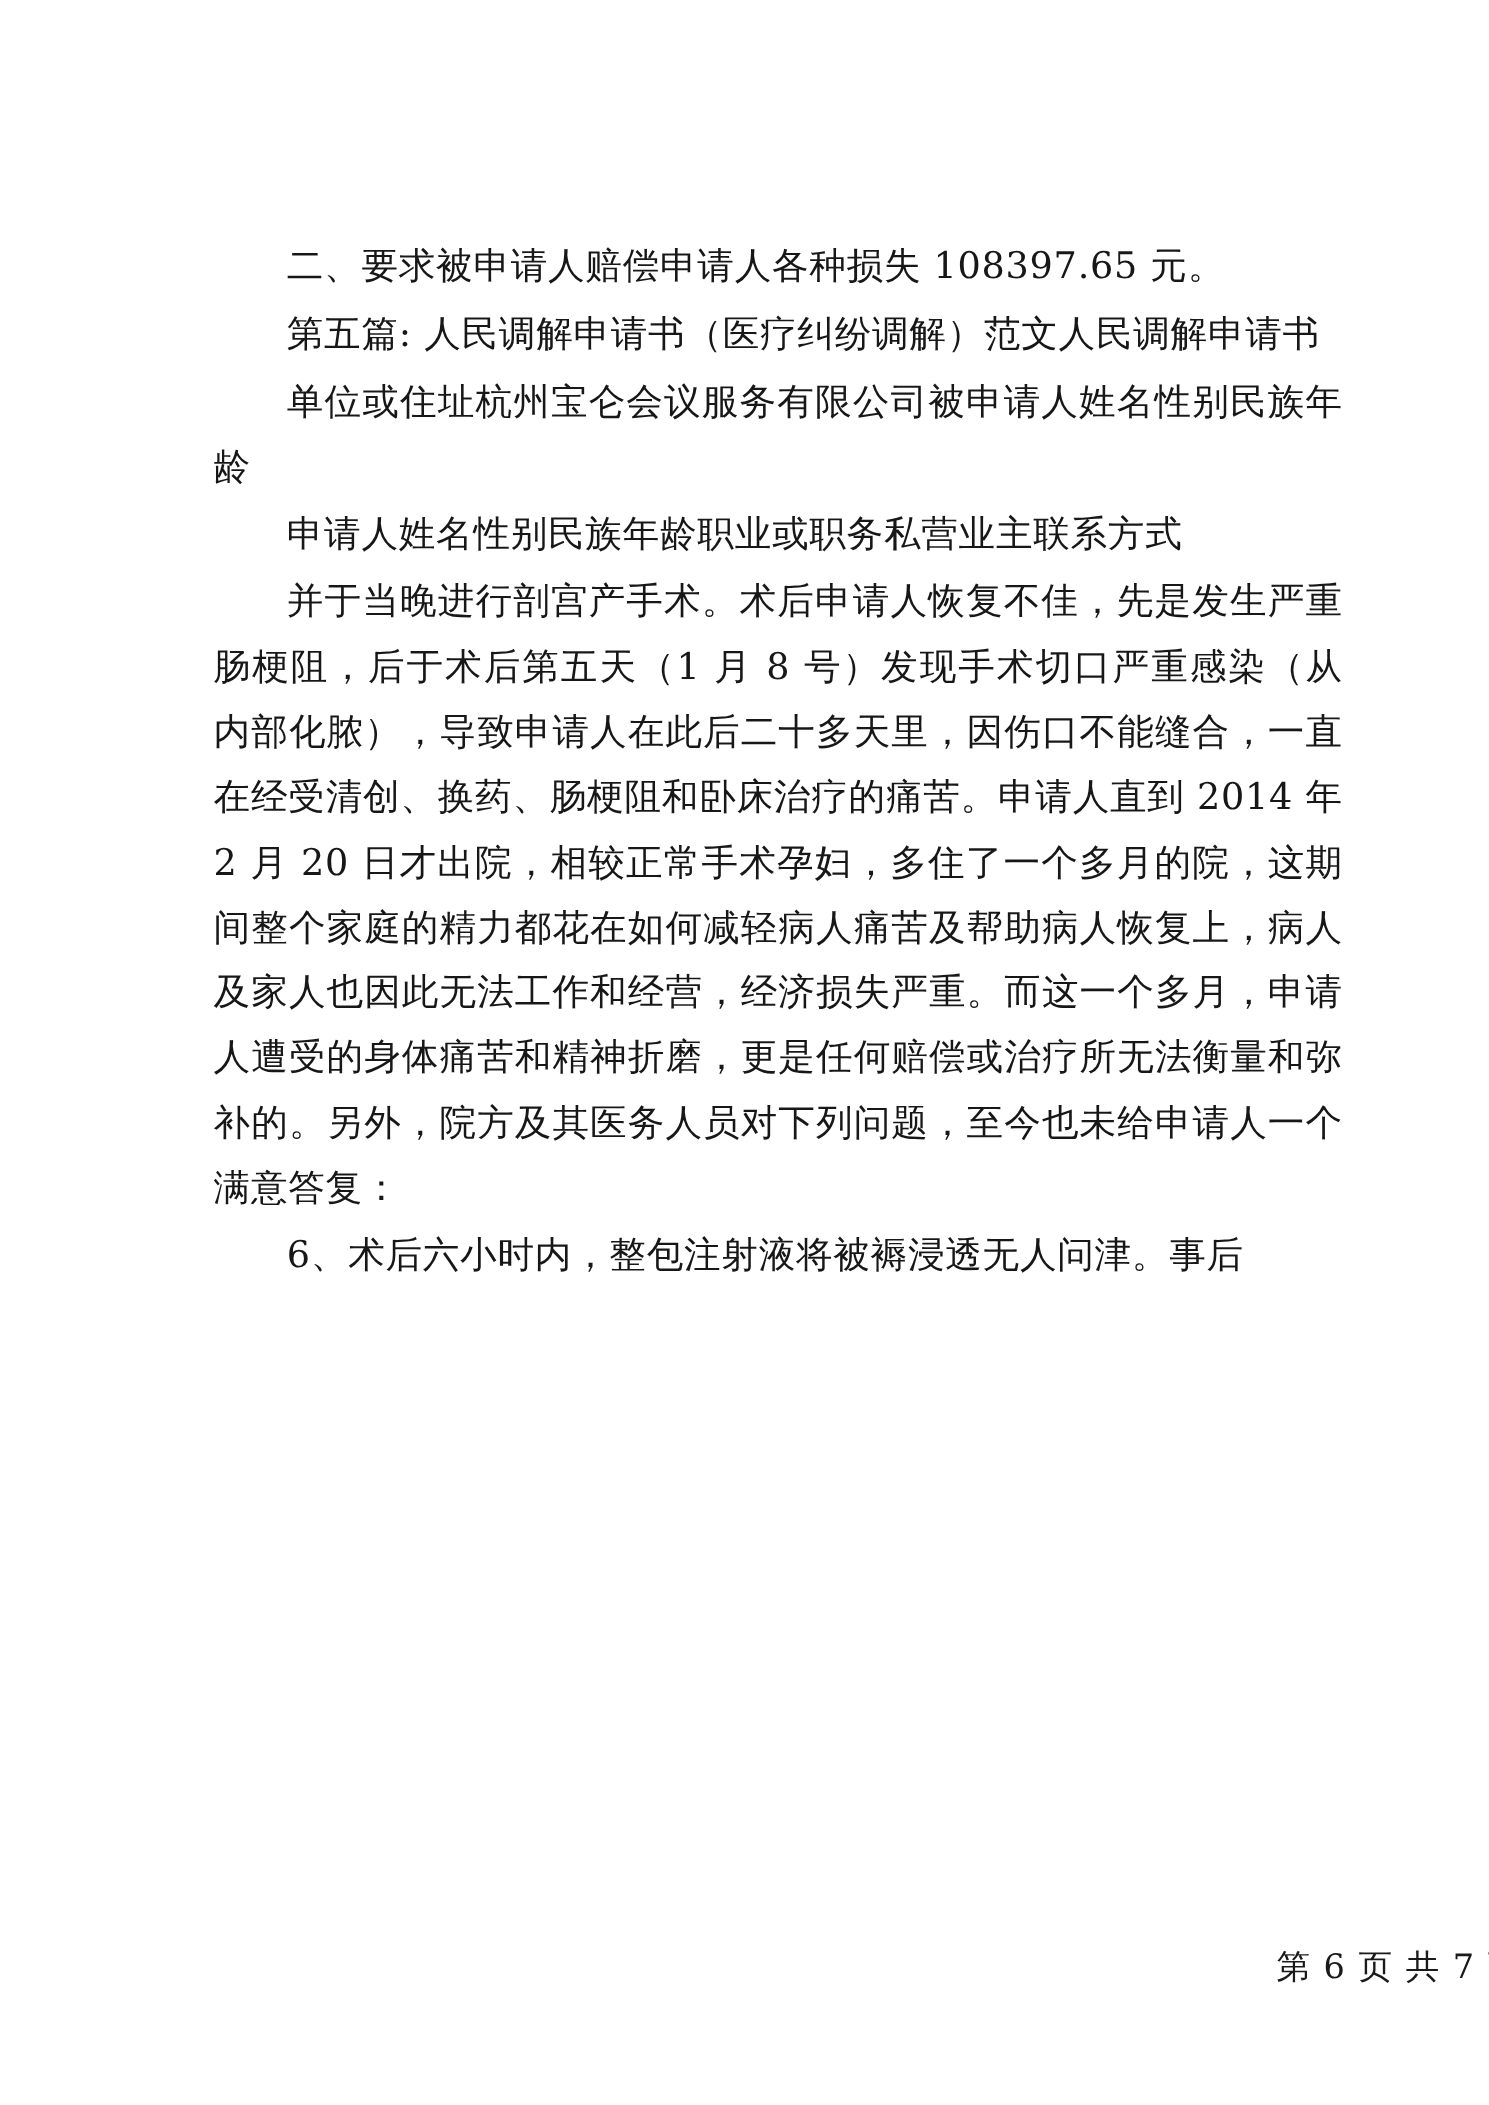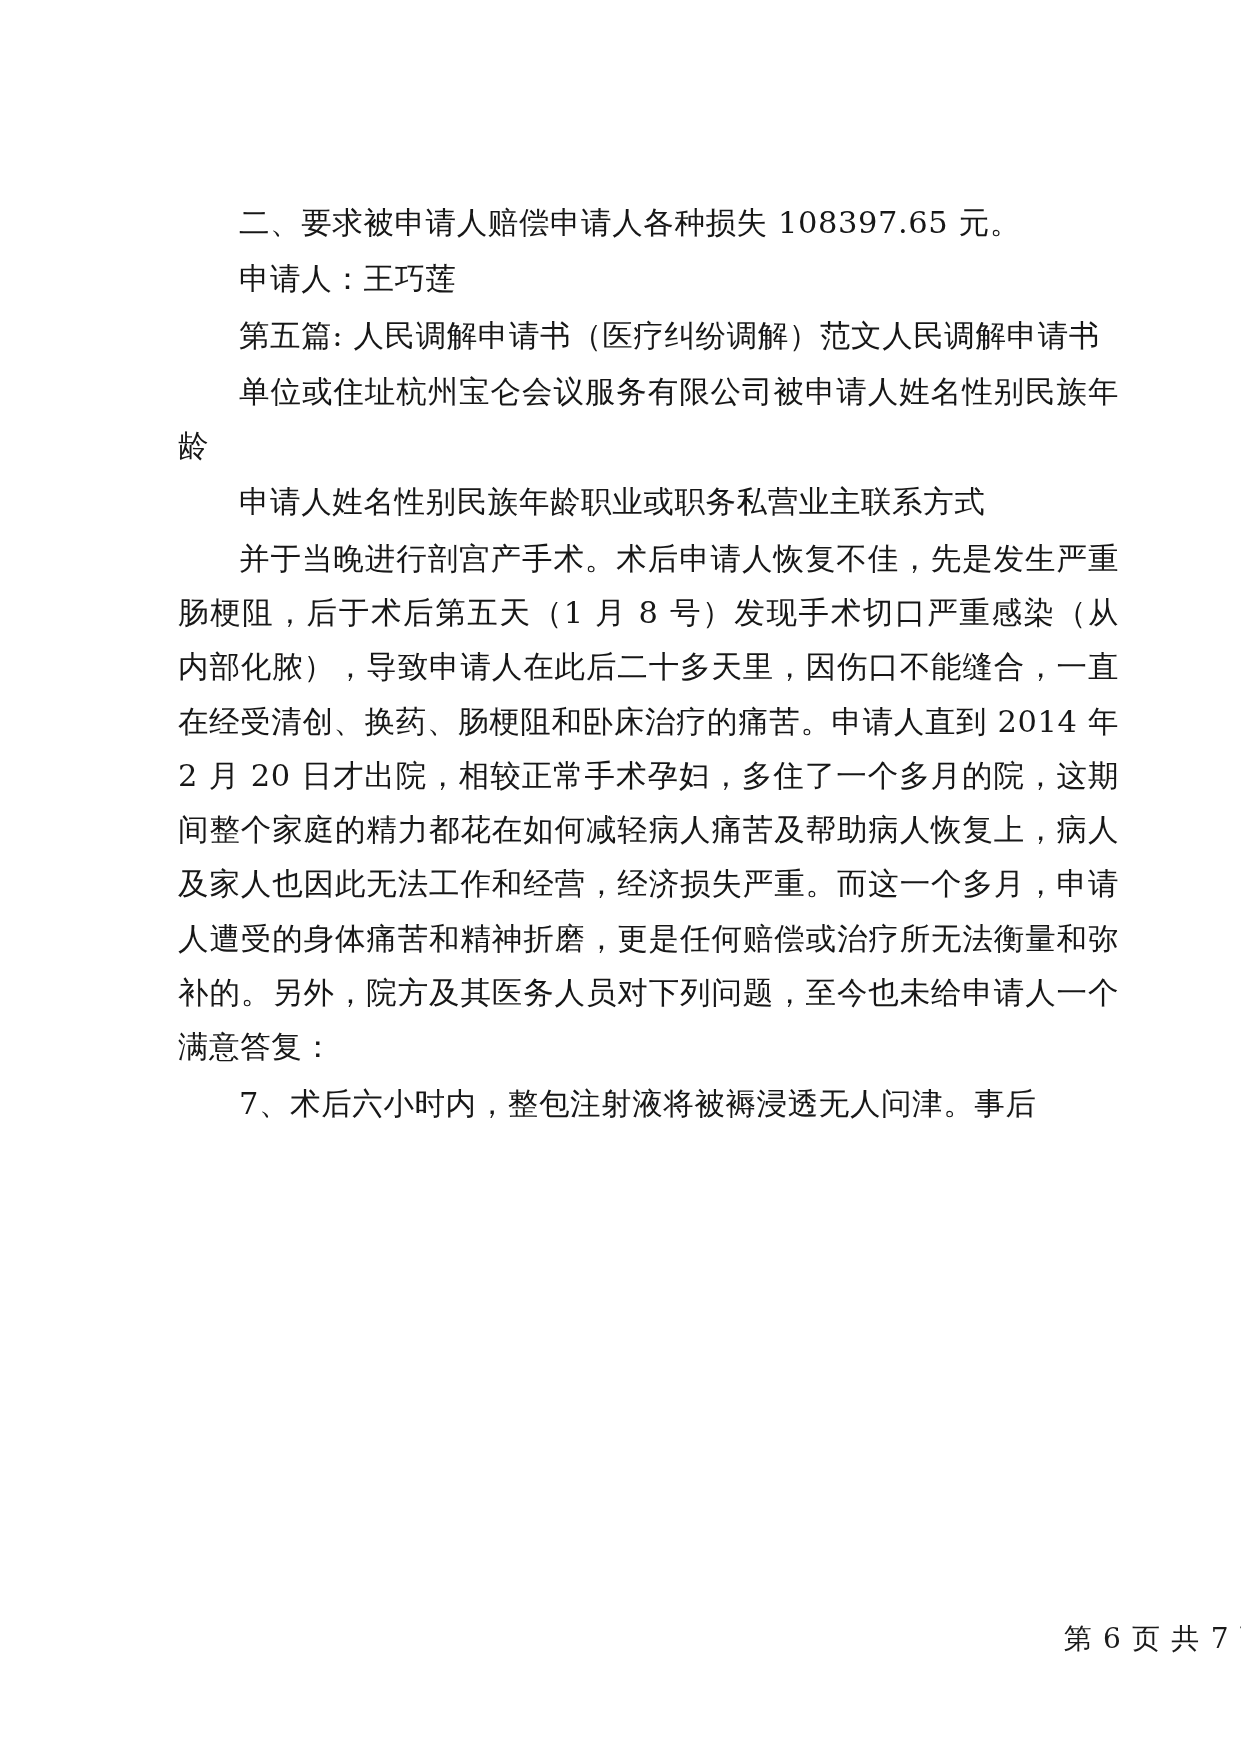--- a/index.html
+++ b/index.html
@@ -50,21 +50,20 @@
     color: #1a1a1a;
     font-family: "DejaVu Serif", "Liberation Serif", serif;
   }
 </style>
 </head>
 <body>
 
 <div class="page">
   <div class="doc-body">
     <p class="p indent">二、要求被申请人赔偿申请人各种损失 108397.65 元。</p>
-    <p class="p indent">申请人：王巧莲</p>
     <p class="p indent">第五篇: 人民调解申请书（医疗纠纷调解）范文人民调解申请书</p>
     <p class="p indent">单位或住址杭州宝仑会议服务有限公司被申请人姓名性别民族年龄</p>
     <p class="p indent">申请人姓名性别民族年龄职业或职务私营业主联系方式</p>
     <p class="p indent">并于当晚进行剖宫产手术。术后申请人恢复不佳，先是发生严重肠梗阻，后于术后第五天（1 月 8 号）发现手术切口严重感染（从内部化脓），导致申请人在此后二十多天里，因伤口不能缝合，一直在经受清创、换药、肠梗阻和卧床治疗的痛苦。申请人直到 2014 年 2 月 20 日才出院，相较正常手术孕妇，多住了一个多月的院，这期间整个家庭的精力都花在如何减轻病人痛苦及帮助病人恢复上，病人及家人也因此无法工作和经营，经济损失严重。而这一个多月，申请人遭受的身体痛苦和精神折磨，更是任何赔偿或治疗所无法衡量和弥补的。另外，院方及其医务人员对下列问题，至今也未给申请人一个满意答复：</p>
-    <p class="p indent">7、术后六小时内，整包注射液将被褥浸透无人问津。事后</p>
+    <p class="p indent">6、术后六小时内，整包注射液将被褥浸透无人问津。事后</p>
   </div>
   <div class="pgnum">第 6 页  共 7 页</div>
 </div>
 
 </body></html>

